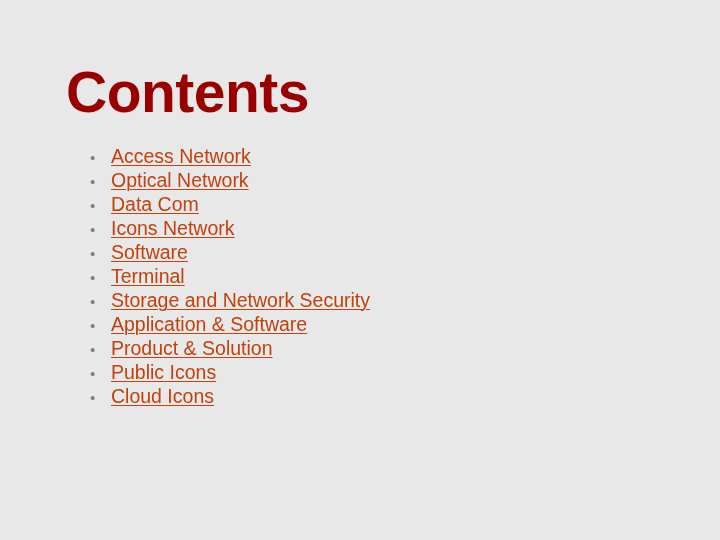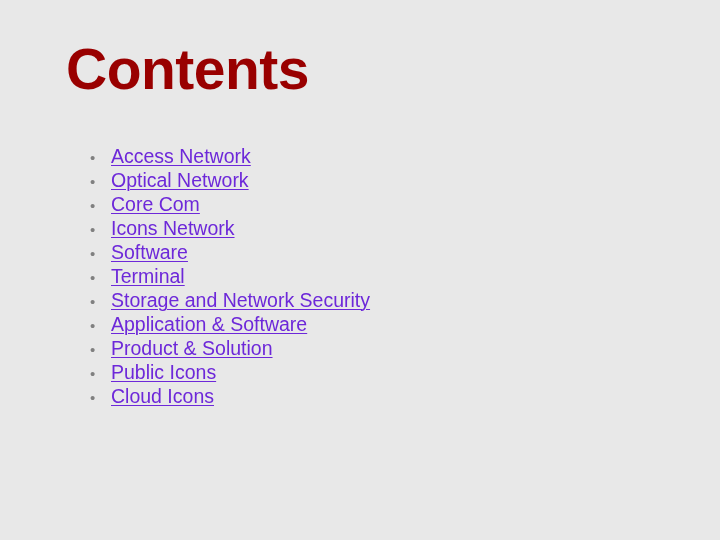--- a/index.html
+++ b/index.html
@@ -15,21 +15,21 @@
   }
   #slide {
     position: relative;
     width: 720px;
     height: 540px;
     background: #e8e8e8;
   }
   #slide-title {
     position: absolute;
     left: 66px;
-    top: 41px;
+    top: 64px;
     font-size: 57px;
     font-weight: bold;
     line-height: 1;
     color: #990000;
     letter-spacing: -0.5px;
     white-space: nowrap;
   }
   #contents-list {
     position: absolute;
     left: 86px;
@@ -49,21 +49,21 @@
     width: 25px;
     flex: 0 0 25px;
     color: #808080;
     font-size: 15px;
     line-height: 24px;
     text-align: left;
     padding-left: 4px;
     box-sizing: border-box;
   }
   .toc-link {
-    color: #6d28d9;
+    color: #c2410c;
     font-size: 19.5px;
     line-height: 24px;
     text-decoration: underline;
     text-decoration-thickness: 1px;
     text-underline-offset: 2px;
     white-space: nowrap;
     cursor: pointer;
   }
 </style>
 </head>
@@ -80,21 +80,21 @@
       <span class="toc-link">Access Network</span>
     </li>
 
     <li class="toc-item">
       <span class="toc-bullet">•</span>
       <span class="toc-link">Optical Network</span>
     </li>
 
     <li class="toc-item">
       <span class="toc-bullet">•</span>
-      <span class="toc-link">Core Com</span>
+      <span class="toc-link">Data Com</span>
     </li>
 
     <li class="toc-item">
       <span class="toc-bullet">•</span>
       <span class="toc-link">Icons Network</span>
     </li>
 
     <li class="toc-item">
       <span class="toc-bullet">•</span>
       <span class="toc-link">Software</span>

